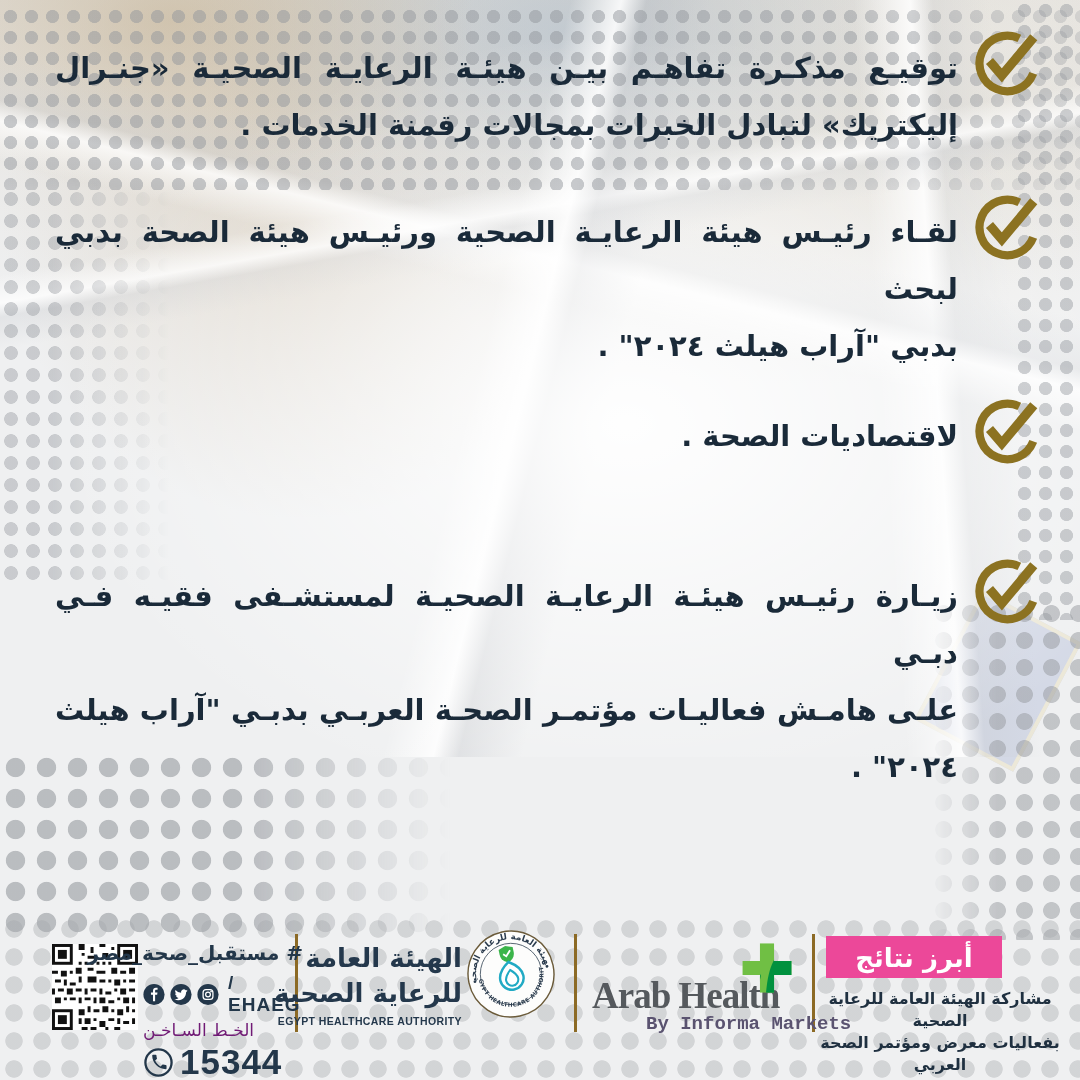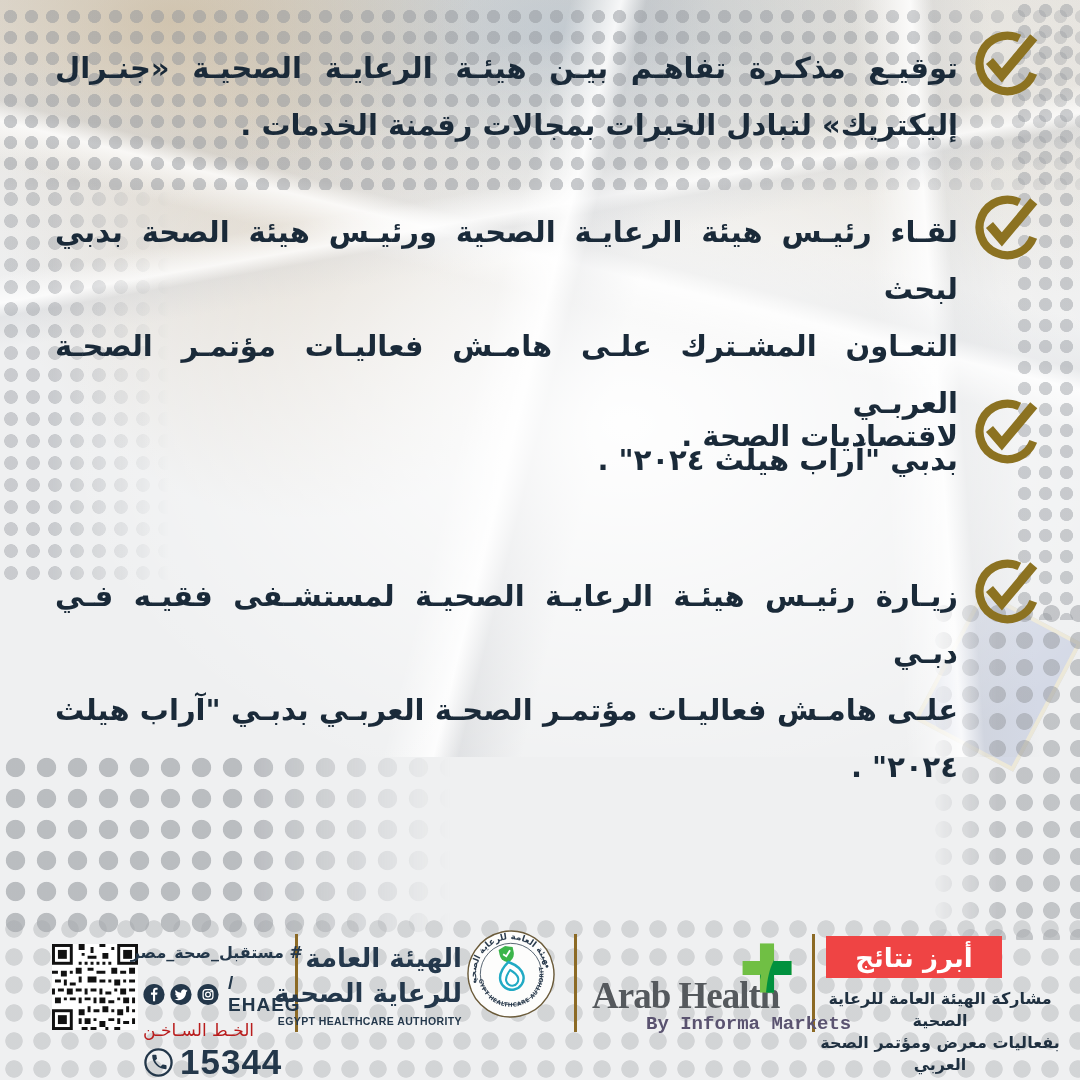--- a/index.html
+++ b/index.html
@@ -47,41 +47,41 @@
   .check{flex:0 0 70px;height:70px;margin-top:-14px;}
   .lines{flex:1;min-width:0;}
   .line{font-size:29px;font-weight:bold;line-height:57px;color:#1a2a39;
         direction:rtl;text-align:justify;text-align-last:justify;}
   .line.last{text-align-last:right;}
 
   
   .divider{position:absolute;top:934px;width:3px;height:98px;background:#8c6a25;}
   .qr{position:absolute;left:52px;top:944px;width:86px;height:86px;}
   .contact{position:absolute;left:143px;top:938px;width:160px;color:#23374a;}
-  .hashtag{direction:rtl;text-align:right;font-size:16px;font-weight:bold;line-height:30px;white-space:nowrap;}
+  .hashtag{direction:rtl;text-align:right;font-size:20px;font-weight:bold;line-height:30px;white-space:nowrap;}
   .social-row{display:flex;align-items:center;gap:5px;margin-top:4px;}
   .sicon{width:25px;height:25px;display:block;}
   .handle{font-family:"Liberation Sans",sans-serif;font-size:19px;font-weight:bold;letter-spacing:1px;margin-left:4px;}
-  .hotline-label{direction:rtl;text-align:left;font-size:17px;color:#b91c1c;margin-top:4px;white-space:nowrap;}
+  .hotline-label{direction:rtl;text-align:left;font-size:17px;color:#701a75;margin-top:4px;white-space:nowrap;}
   .phone-row{display:flex;align-items:center;gap:6px;margin-top:2px;}
   .phone-num{font-family:"Liberation Sans",sans-serif;font-size:35px;font-weight:bold;color:#23374a;letter-spacing:1px;}
 
   .eha-text{position:absolute;right:618px;top:941px;text-align:right;direction:rtl;color:#24384c;}
   .eha-ar{font-size:26px;font-weight:bold;line-height:35px;white-space:nowrap;}
   .eha-en{direction:ltr;font-family:"Liberation Sans",sans-serif;font-size:10.5px;font-weight:bold;
           letter-spacing:.4px;margin-top:4px;white-space:nowrap;}
   .roundel{position:absolute;left:466px;top:929px;width:90px;height:90px;transform:rotate(-12deg);}
 
   .ah-name{position:absolute;left:592px;top:974px;font-family:Liberation Serif, serif;
            font-size:37px;font-weight:bold;color:#55595d;letter-spacing:-1px;white-space:nowrap;}
   .ah-plus{position:absolute;left:740px;top:941px;width:54px;height:54px;}
   .ah-tag{position:absolute;left:646px;top:1013px;font-family:Liberation Mono, monospace;
           font-size:19px;font-weight:bold;color:#5a5370;white-space:nowrap;}
 
-  .badge{position:absolute;left:826px;top:936px;width:176px;height:42px;background:#ef4444;
+  .badge{position:absolute;left:826px;top:936px;width:176px;height:42px;background:#ec4899;
          color:#fff;font-size:26px;font-weight:bold;text-align:center;line-height:44px;direction:rtl;}
   .badge-caption{position:absolute;left:806px;top:988px;width:268px;text-align:center;direction:rtl;
          font-size:16px;font-weight:bold;color:#1f3040;line-height:22px;}
 </style>
 </head>
 <body>
 
 <div class="canvas">
 
   <div class="bg-photo"></div>
@@ -105,21 +105,20 @@
     </div>
   </div>
 
   <div class="bullet" style="top:204px">
     <svg class="check" viewBox="0 0 68 68">
       <path d="M46 12 A27 27 0 1 0 59.5 46" fill="none" stroke="#8c7221" stroke-width="8"></path>
       <path d="M17 34 L29 48 L60 11" fill="none" stroke="#8c7221" stroke-width="9"></path>
     </svg>
     <div class="lines">
       <div class="line">لقـاء رئيـس هيئة الرعايـة الصحية ورئيـس هيئة الصحة بدبي لبحث</div>
-      <div class="line">التعـاون المشـترك علـى هامـش فعاليـات مؤتمـر الصحـة العربـي</div>
       <div class="line last">بدبي "آراب هيلث ٢٠٢٤" .</div>
     </div>
   </div>
 
   <div class="bullet" style="top:408px">
     <svg class="check" viewBox="0 0 68 68">
       <path d="M46 12 A27 27 0 1 0 59.5 46" fill="none" stroke="#8c7221" stroke-width="8"></path>
       <path d="M17 34 L29 48 L60 11" fill="none" stroke="#8c7221" stroke-width="9"></path>
     </svg>
     <div class="lines">

